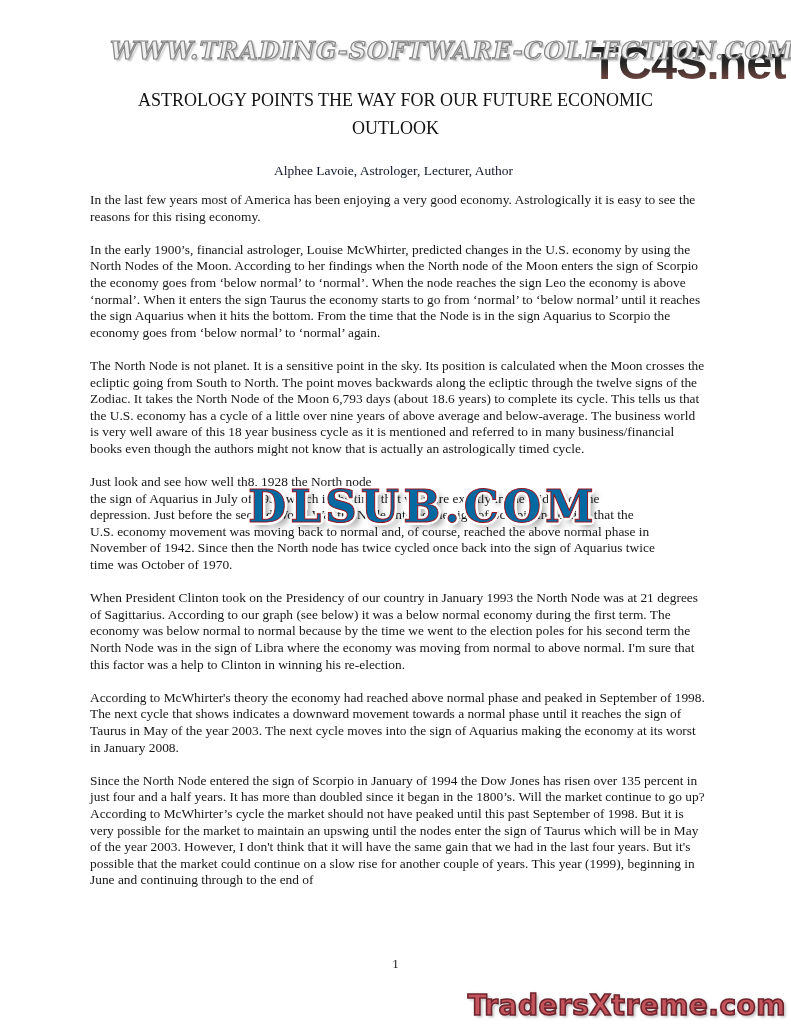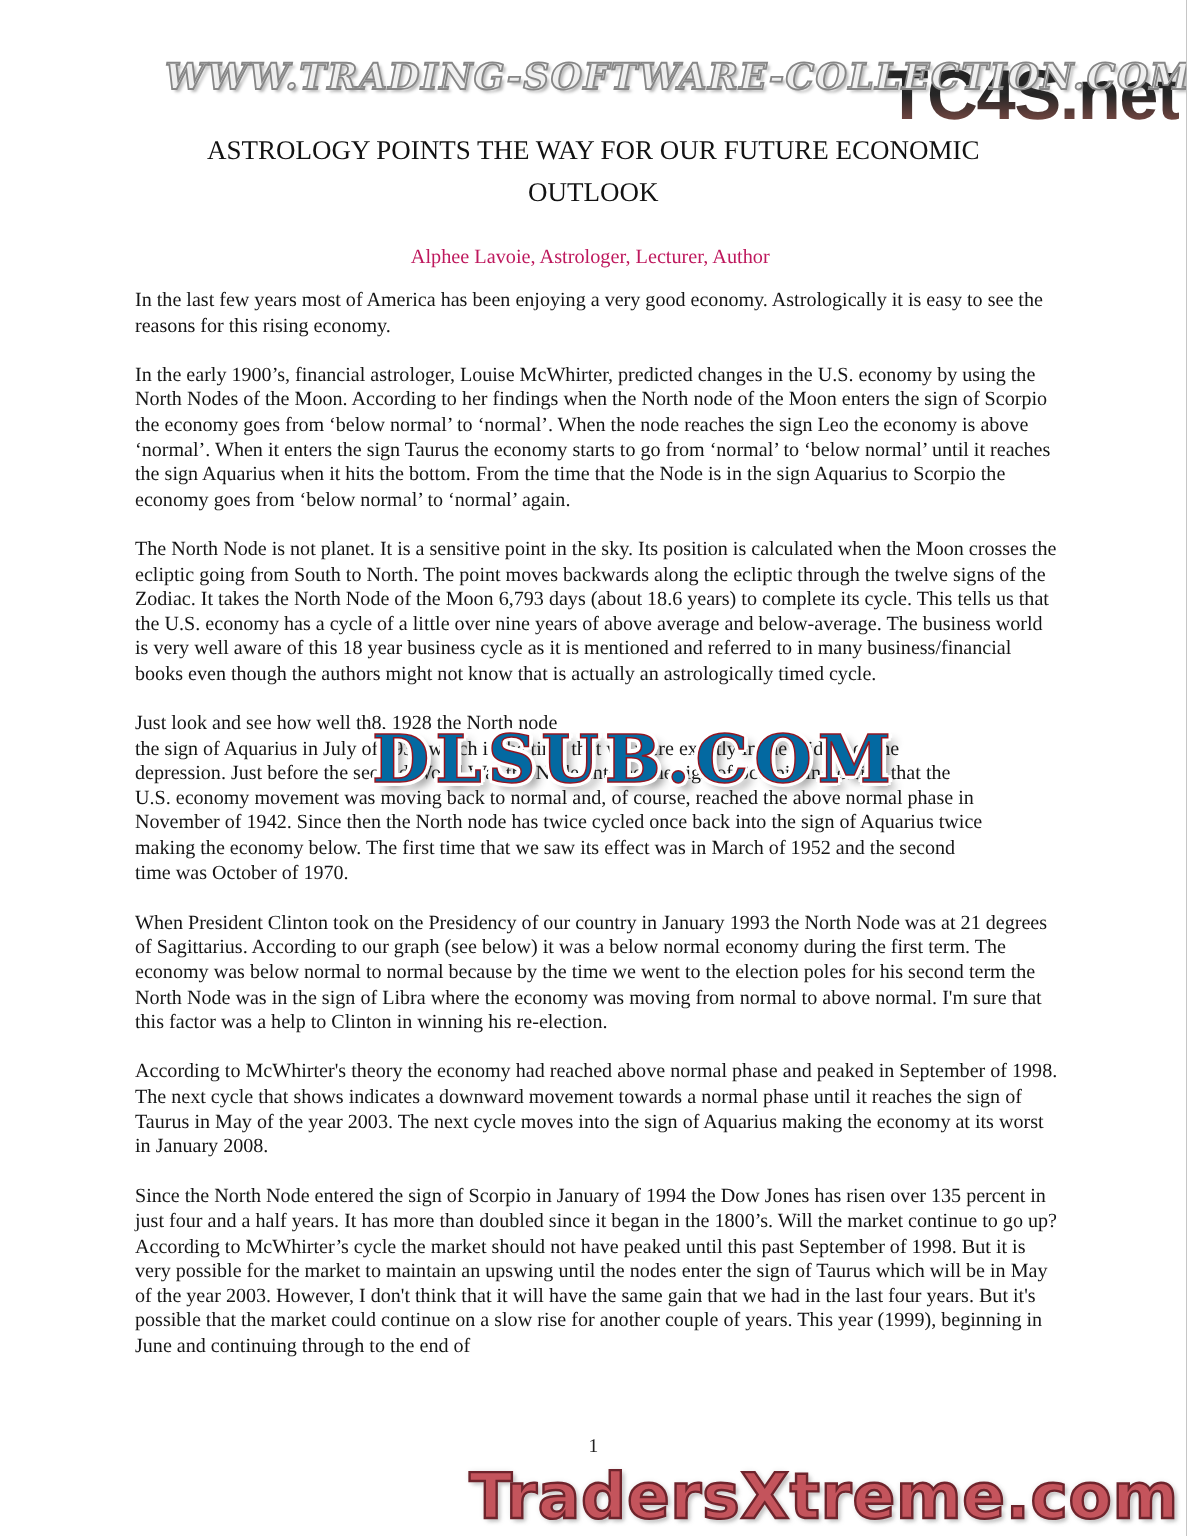--- a/index.html
+++ b/index.html
@@ -39,21 +39,21 @@
   .doc-title {
     position:absolute; top:86px; left:0; right:0;
     margin:0 auto; width:590px;
     text-align:center;
     font-size:18px; line-height:28px; font-weight:normal;
     color:#121212;
   }
   .byline {
     position:absolute; top:163px; left:0; right:4px;
     text-align:center;
-    font-size:13.5px; color:#be185d;
+    font-size:13.5px; color:#0f172a;
   }
   
   .content {
     position:absolute; top:192px; left:90px; width:616px;
     font-size:13.4px; line-height:16.6px;
     text-align:left; color:#161616;
   }
   .content p, .para-block { margin:0 0 16.6px 0; }
   .line { white-space:nowrap; }
   .line.split { display:flex; justify-content:flex-start; }
@@ -74,21 +74,21 @@
     white-space:nowrap;
   }
   
   .page-number {
     position:absolute; top:956px; left:0; right:0;
     text-align:center; font-size:13px; color:#222222;
   }
   .traders-logo {
     position:absolute; bottom:1px; right:5px;
     font-family:"DejaVu Sans", sans-serif;
-    font-weight:bold; font-size:42px; line-height:1.2;
+    font-weight:bold; font-size:28px; line-height:1.2;
     letter-spacing:0.5px;
     color:#c4545c;
     -webkit-text-stroke:1.6px #6e242c;
     text-shadow:
       0 0 2px #f5f5f5, 0 0 4px #e0e0e0,
       2px 2px 3px rgba(120,120,120,0.6);
     white-space:nowrap;
   }
 </style>
 </head>
@@ -111,21 +111,20 @@
 
     <div class="para-block">
       <div class="line split">
         <span>Just look and see how well th</span>
         <span>8, 1928 the North node</span>
       </div>
       <div class="line">the sign of Aquarius in July of 1933 which is the time that we were exactly in the middle of the</div>
       <div class="line">depression. Just before the second World War the Node entered the sign of Scorpio indicating that the</div>
       <div class="line">U.S. economy movement was moving back to normal and, of course, reached the above normal phase in</div>
       <div class="line">November of 1942. Since then the North node has twice cycled once back into the sign of Aquarius twice</div>
-      <div class="line">making the economy below. The first time that we saw its effect was in March of 1952 and the second</div>
       <div class="line">time was October of 1970.</div>
     </div>
 
     <p>When President Clinton took on the Presidency of our country in January 1993 the North Node was at 21 degrees of Sagittarius. According to our graph (see below) it was a below normal economy during the first term. The economy was below normal to normal because by the time we went to the election poles for his second term the North Node was in the sign of Libra where the economy was moving from normal to above normal. I'm sure that this factor was a help to Clinton in winning his re-election.</p>
     <p>According to McWhirter's theory the economy had reached above normal phase and peaked in September of 1998. The next cycle that shows indicates a downward movement towards a normal phase until it reaches the sign of Taurus in May of the year 2003. The next cycle moves into the sign of Aquarius making the economy at its worst in January 2008.</p>
     <p>Since the North Node entered the sign of Scorpio in January of 1994 the Dow Jones has risen over 135 percent in just four and a half years. It has more than doubled since it began in the 1800’s. Will the market continue to go up? According to McWhirter’s cycle the market should not have peaked until this past September of 1998. But it is very possible for the market to maintain an upswing until the nodes enter the sign of Taurus which will be in May of the year 2003. However, I don't think that it will have the same gain that we had in the last four years. But it's possible that the market could continue on a slow rise for another couple of years. This year (1999), beginning in June and continuing through to the end of</p>
   </div>
 
   <div class="dlsub-watermark">DLSUB.COM</div>
 

